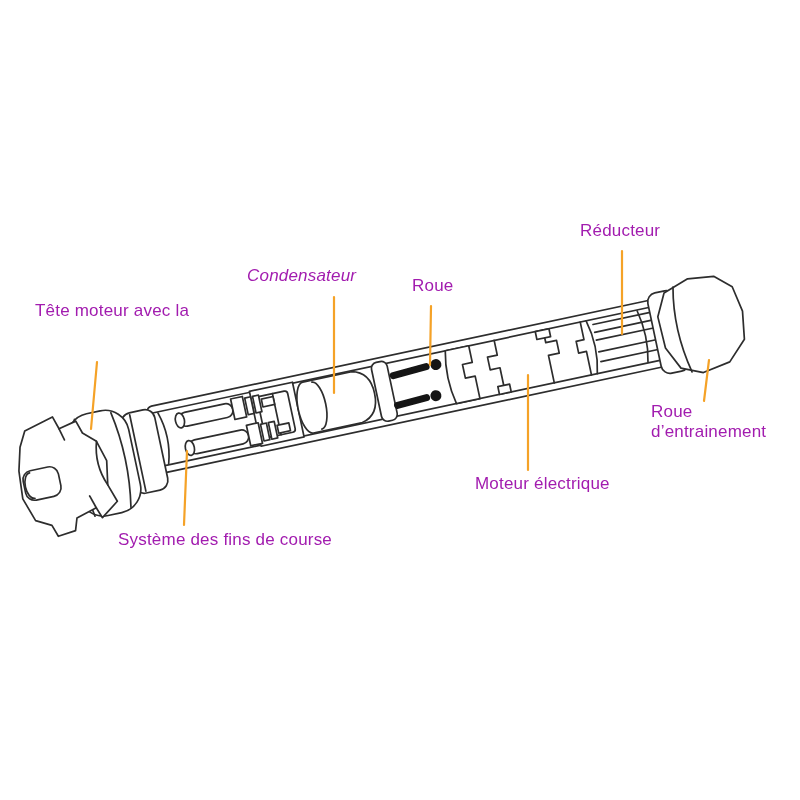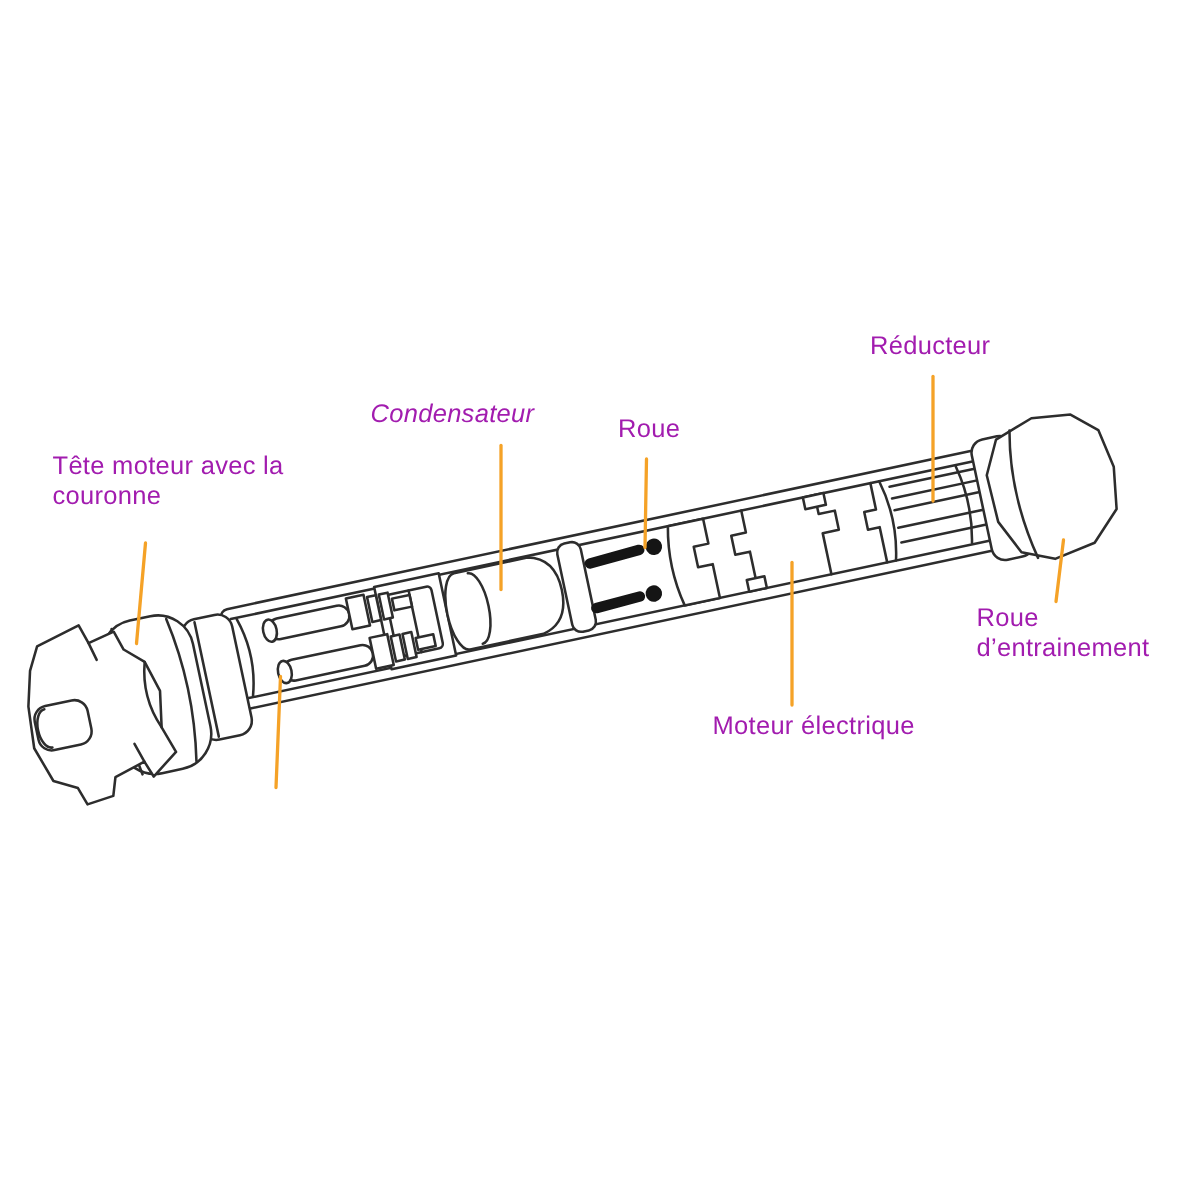--- a/index.html
+++ b/index.html
@@ -161,21 +161,20 @@
       <line class="leader" x1="334" y1="297" x2="334" y2="393"></line>
       <line class="leader" x1="431" y1="306" x2="430" y2="365"></line>
       <line class="leader" x1="528" y1="375" x2="528" y2="470"></line>
       <line class="leader" x1="622" y1="251" x2="622" y2="334"></line>
       <line class="leader" x1="709" y1="360" x2="704" y2="401"></line>
     </g>
   </svg>
 
   <div class="callout lbl-tete">
     <span>Tête moteur avec la</span>
-    <span>couronne</span>
   </div>
 
   <div class="callout lbl-condensateur">
     <span>Condensateur</span>
   </div>
 
   <div class="callout lbl-frein">
     <span>Roue</span>
   </div>
 
@@ -186,15 +185,16 @@
   <div class="callout lbl-roue">
     <span>Roue</span>
     <span>d’entrainement</span>
   </div>
 
   <div class="callout lbl-moteur">
     <span>Moteur électrique</span>
   </div>
 
   <div class="callout lbl-fins">
+    <span>Système des fins de course</span>
   </div>
 
 </div>
 
 </body></html>

